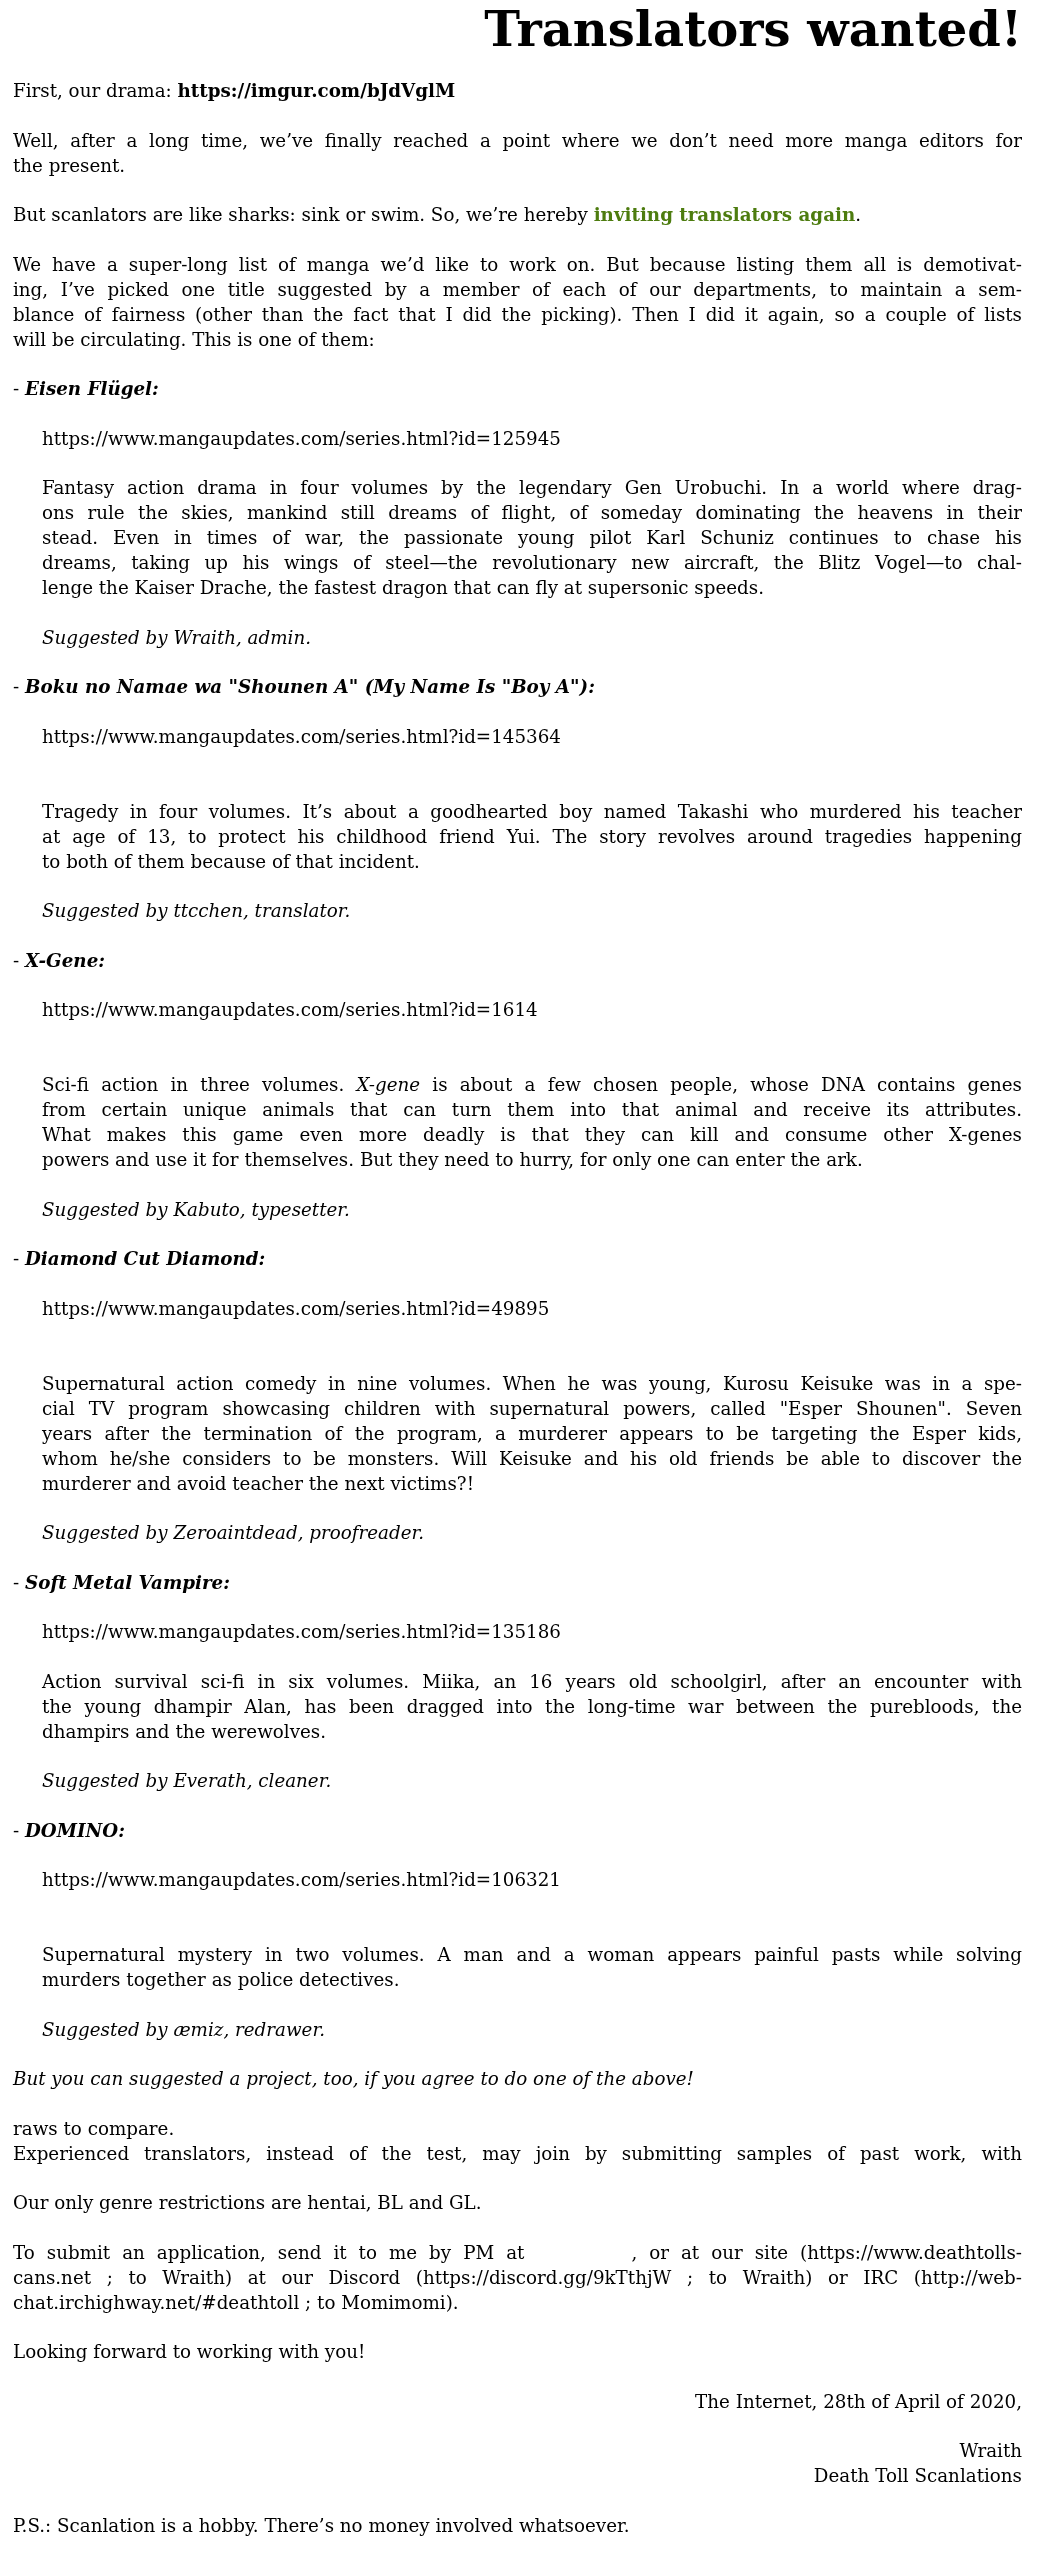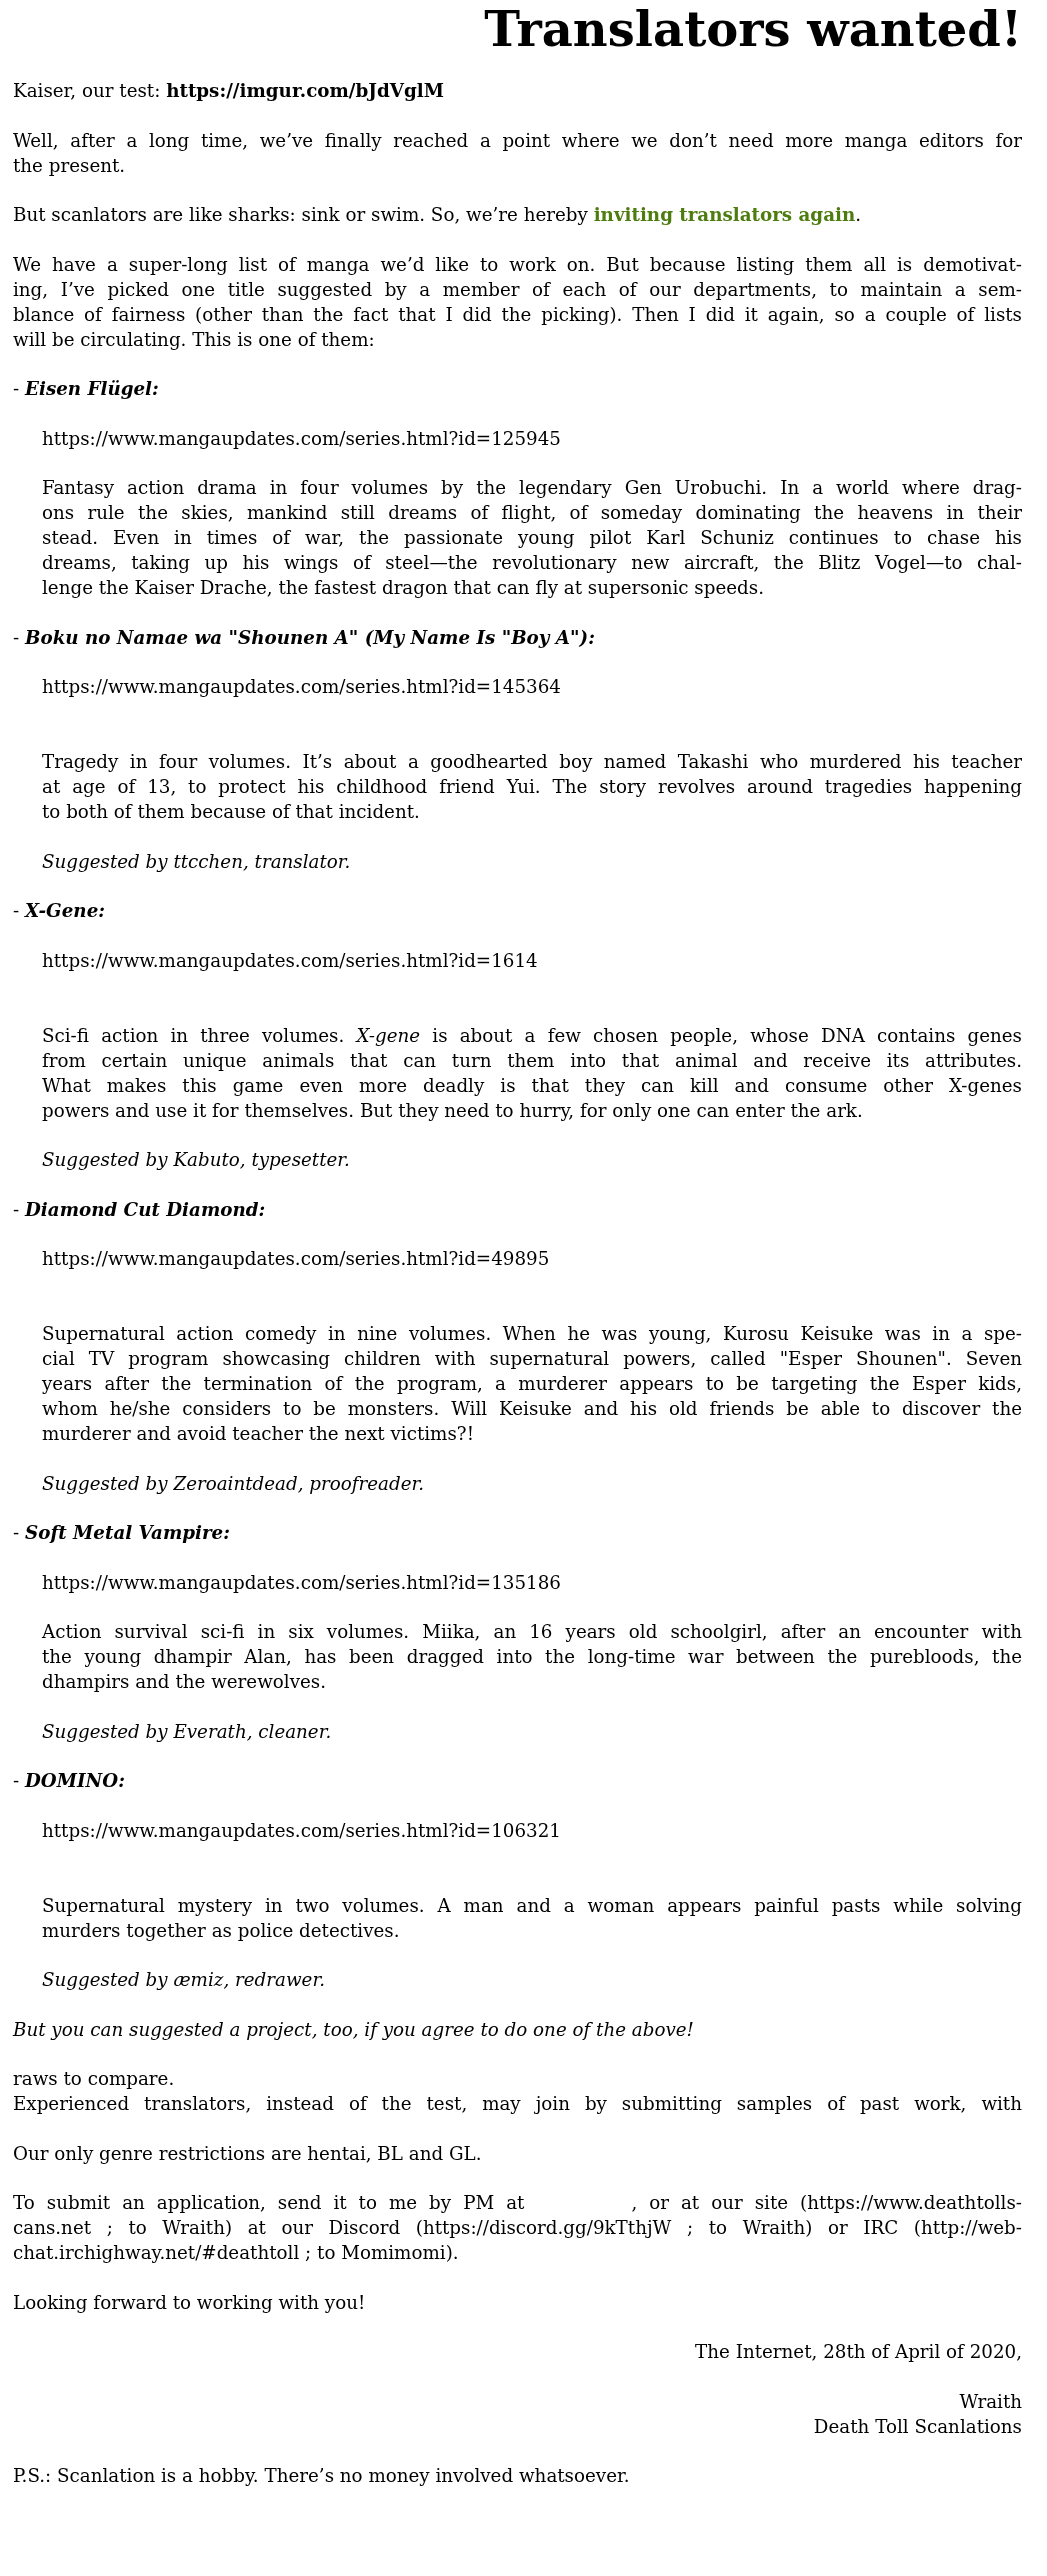--- a/index.html
+++ b/index.html
@@ -42,21 +42,21 @@
   .sig-line { margin: 0; }
   .redacted-gap { display: inline-block; width: 107px; }
 </style>
 </head>
 <body>
 
 <div class="doc">
 
   <h1 class="title">Translators wanted!</h1>
 
-  <p class="block"><span>Kaiser, our test: </span><span class="bold">https://imgur.com/bJdVglM</span></p>
+  <p class="block"><span>First, our drama: </span><span class="bold">https://imgur.com/bJdVglM</span></p>
 
   <div class="block para">
       <div class="ln">Well, after a long time, we’ve finally reached a point where we don’t need more manga editors for</div>
       <div class="ln last">the present.</div>
     </div>
 
   <p class="block"><span>But scanlators are like sharks: sink or swim. So, we’re hereby </span><span class="highlight" style="color:#4d7c0f">inviting translators again</span><span>.</span></p>
 
   <div class="block para">
       <div class="ln">We have a super-long list of manga we’d like to work on. But because listing them all is demotivat-</div>
@@ -68,20 +68,21 @@
   <section>
     <p class="block"><span>- </span><span class="bullet-name">Eisen Flügel:</span></p>
     <p class="block indent">https://www.mangaupdates.com/series.html?id=125945</p>
     <div class="block indent para">
         <div class="ln">Fantasy action drama in four volumes by the legendary Gen Urobuchi. In a world where drag-</div>
         <div class="ln">ons rule the skies, mankind still dreams of flight, of someday dominating the heavens in their</div>
         <div class="ln">stead. Even in times of war, the passionate young pilot Karl Schuniz continues to chase his</div>
         <div class="ln">dreams, taking up his wings of steel—the revolutionary new aircraft, the Blitz Vogel—to chal-</div>
         <div class="ln last">lenge the Kaiser Drache, the fastest dragon that can fly at supersonic speeds.</div>
       </div>
+    <p class="block indent suggested">Suggested by Wraith, admin.</p>
   </section>
 
   <section>
     <p class="block"><span>- </span><span class="bullet-name">Boku no Namae wa "Shounen A" (My Name Is "Boy A"):</span></p>
     <p class="block indent gap2">https://www.mangaupdates.com/series.html?id=145364</p>
     <div class="block indent para">
         <div class="ln">Tragedy in four volumes. It’s about a goodhearted boy named Takashi who murdered his teacher</div>
         <div class="ln">at age of 13, to protect his childhood friend Yui. The story revolves around tragedies happening</div>
         <div class="ln last">to both of them because of that incident.</div>
       </div>

